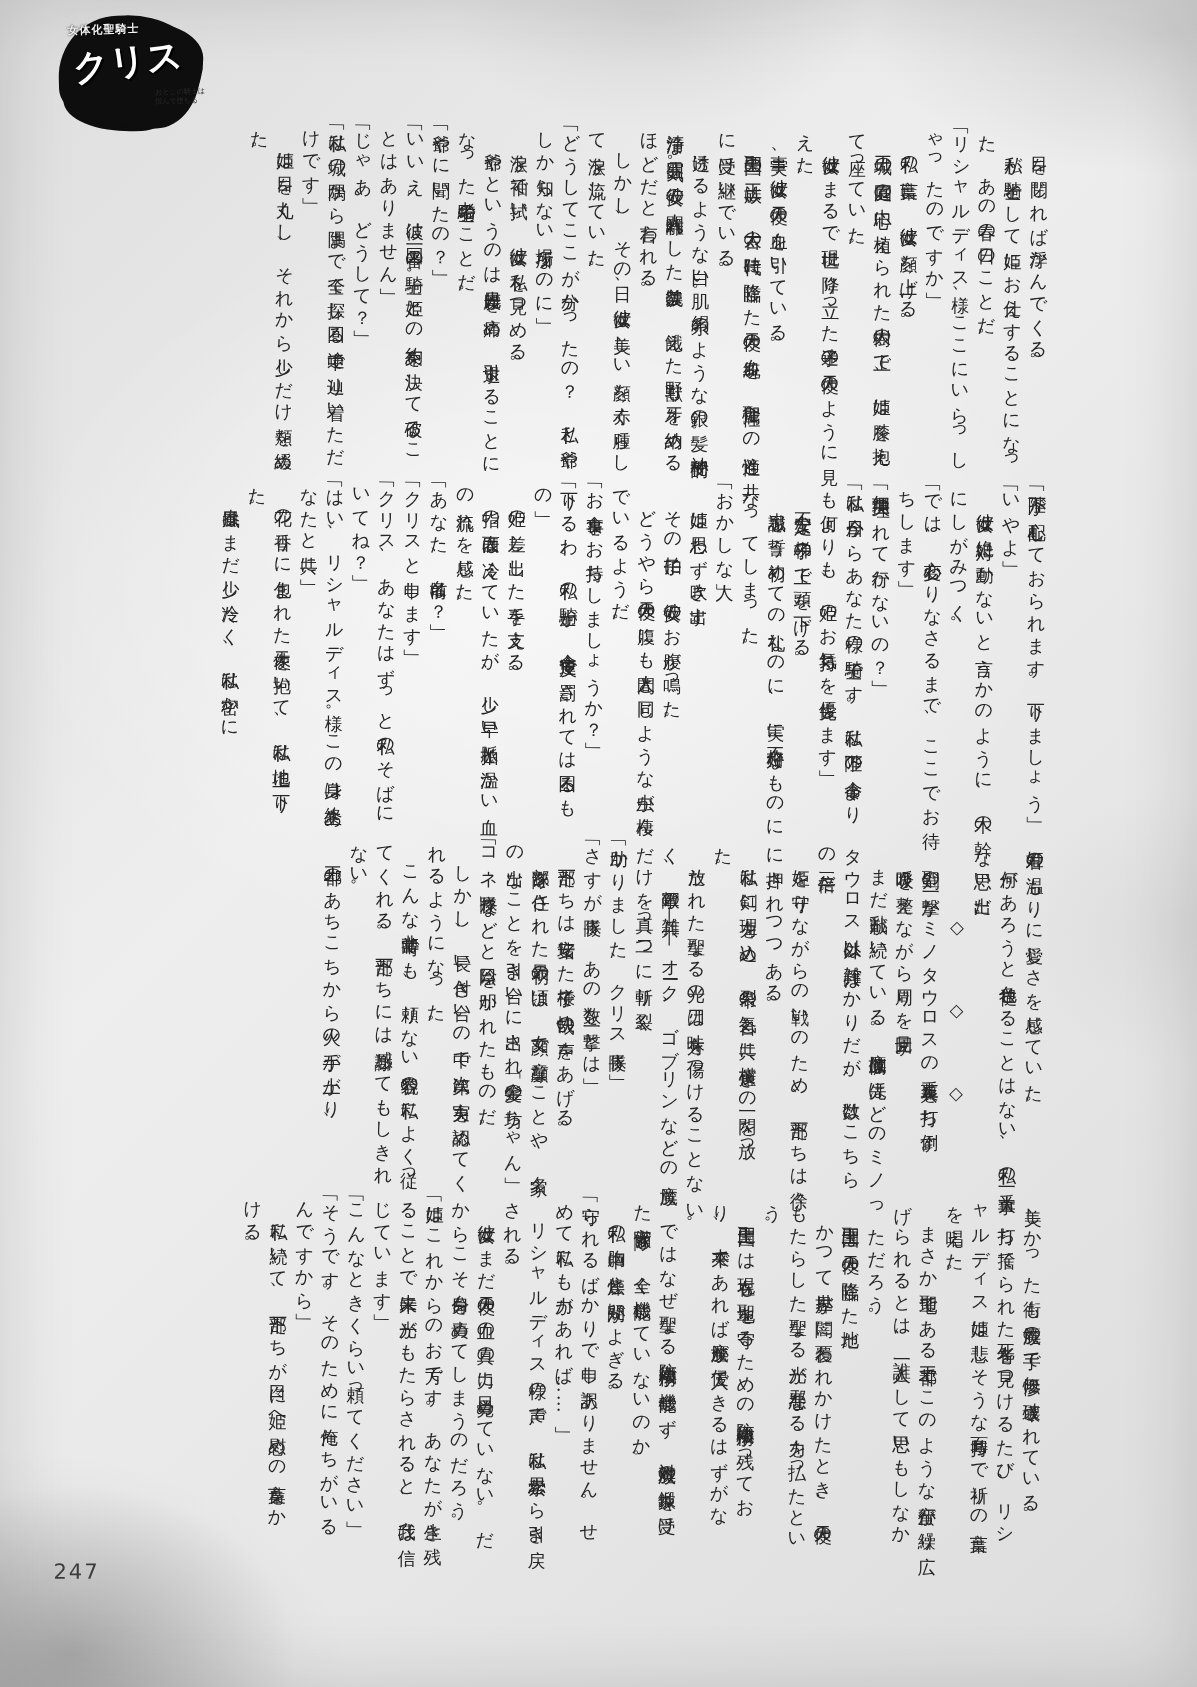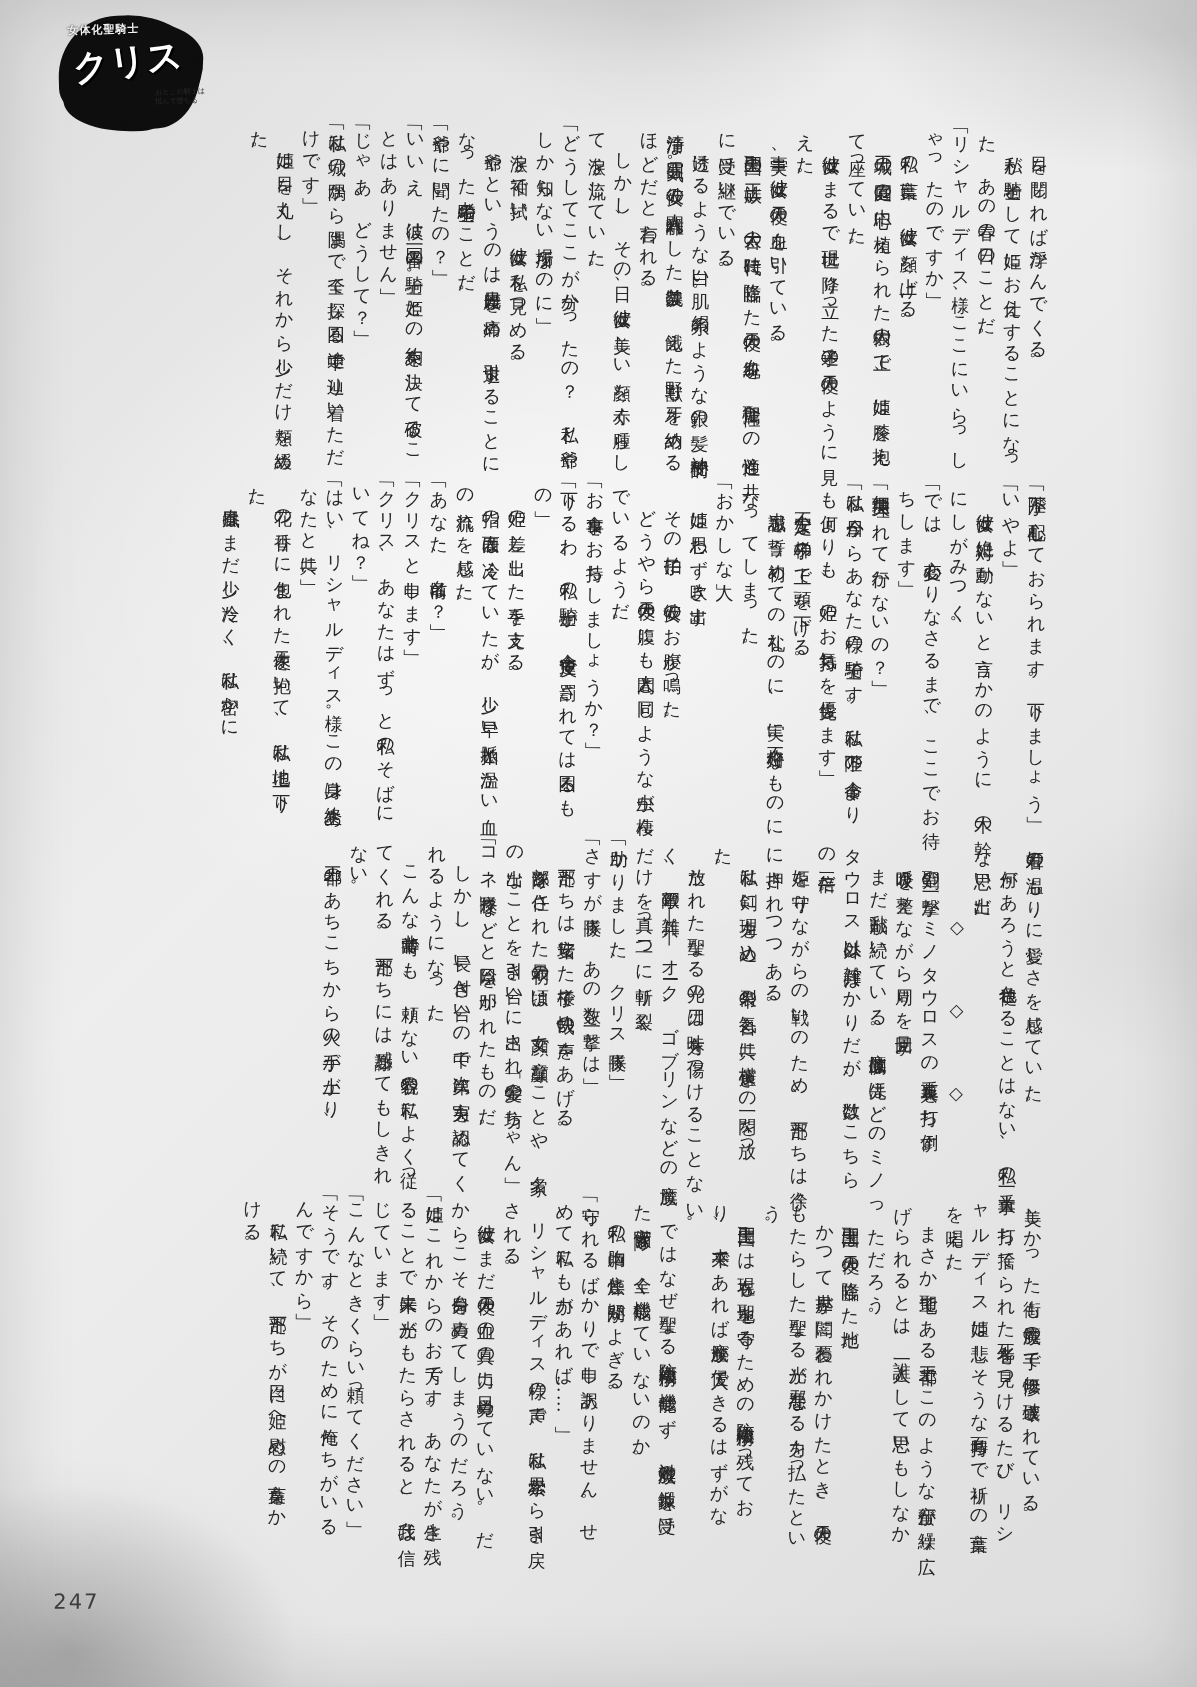--- a/index.html
+++ b/index.html
@@ -28,21 +28,20 @@
   }
   .band p{margin:0;padding:0;}
   .band1{top:120px}
   .band2{top:477px}
   .band3{top:834px}
   .band4{top:1191px}
   .page-number{
     position:absolute;left:58px;top:1563px;
     font-size:21px;color:#3c3c3c;letter-spacing:2px;
     font-family:"DejaVu Sans","Liberation Sans",sans-serif;
-    margin-top:30px;
   }
   
   .logo{position:absolute;left:50px;top:16px;width:160px;height:122px;z-index:5;transform:rotate(-2deg);}
   .logo-blob{
     position:absolute;left:4px;top:2px;width:138px;height:112px;
     background:#0e0e0e;
     border-radius:46% 54% 40% 60% / 58% 44% 62% 38%;
     box-shadow:10px 8px 0 -6px #0e0e0e, -4px 12px 0 -8px #0e0e0e, 16px -2px 0 -9px #0e0e0e;
   }
   .logo-series{

